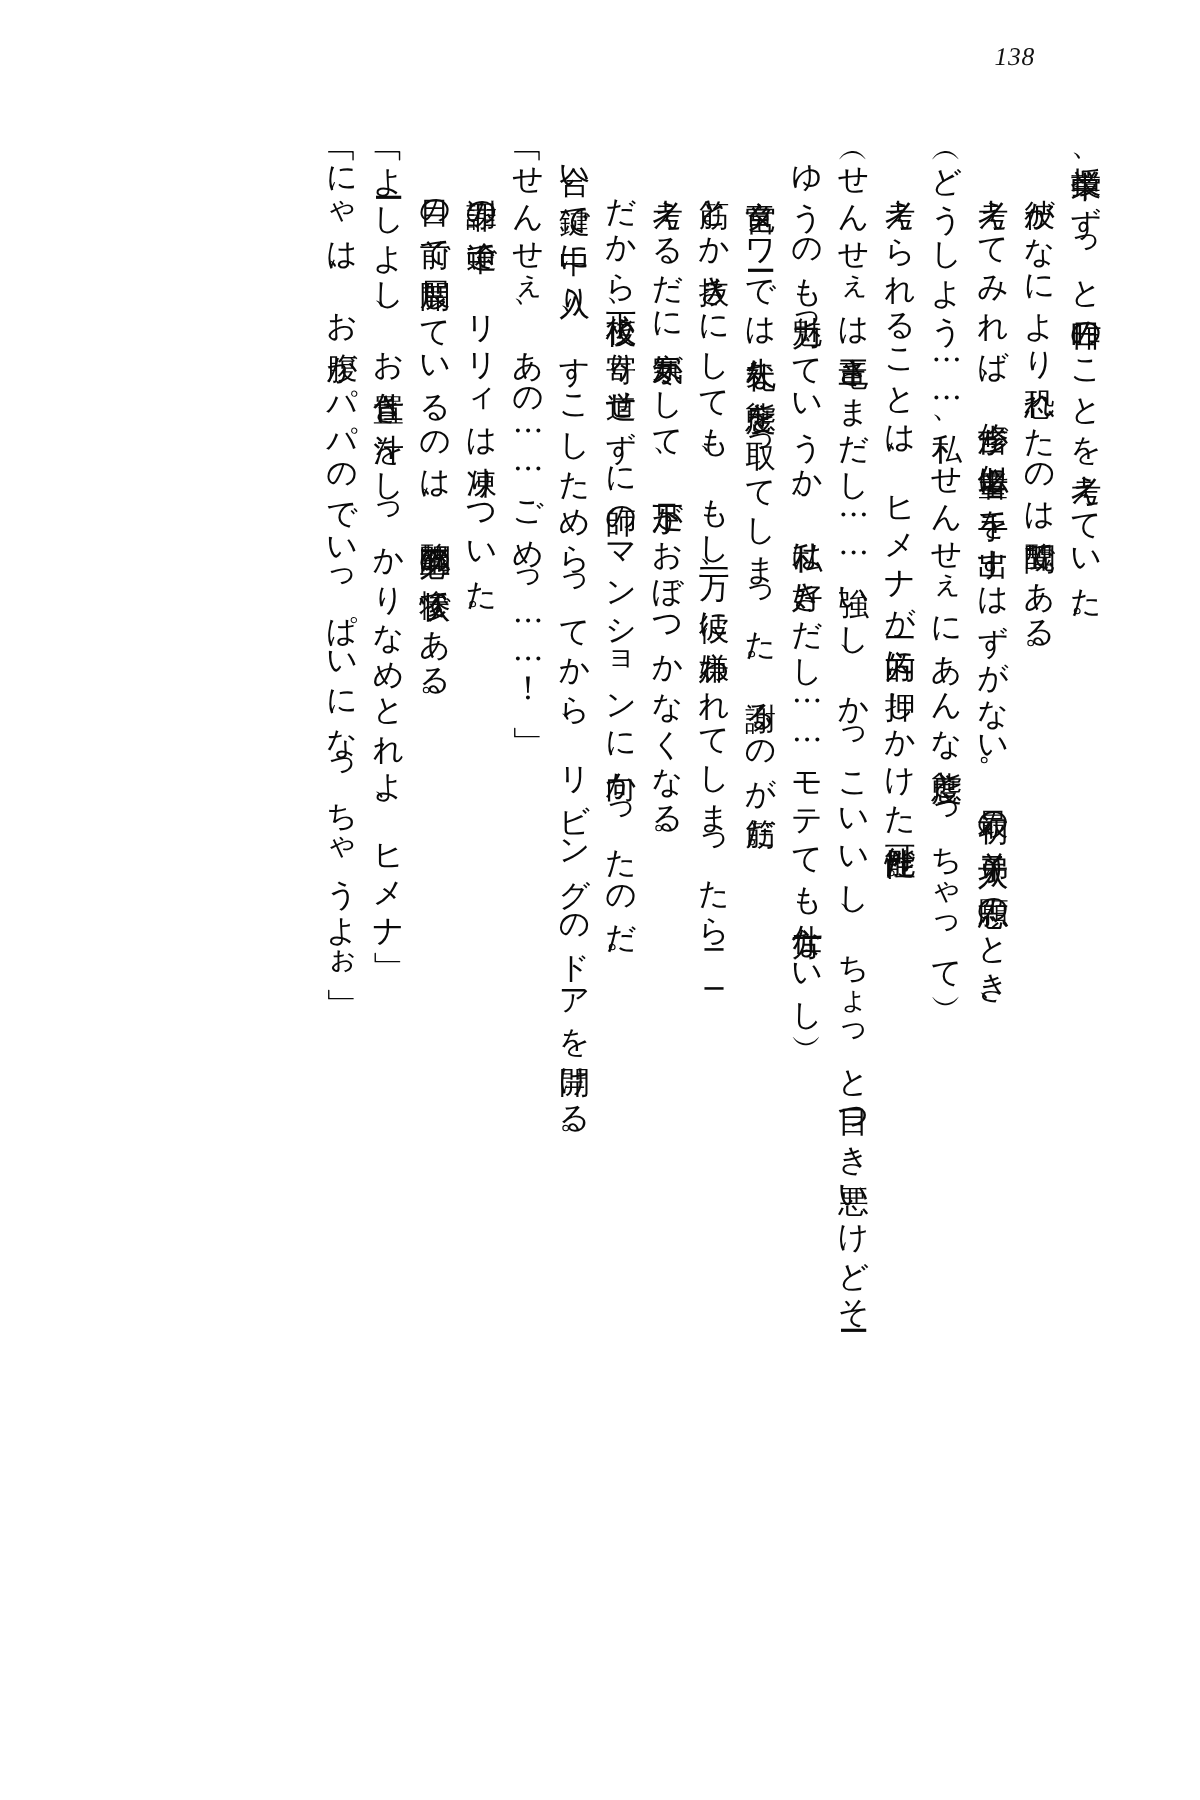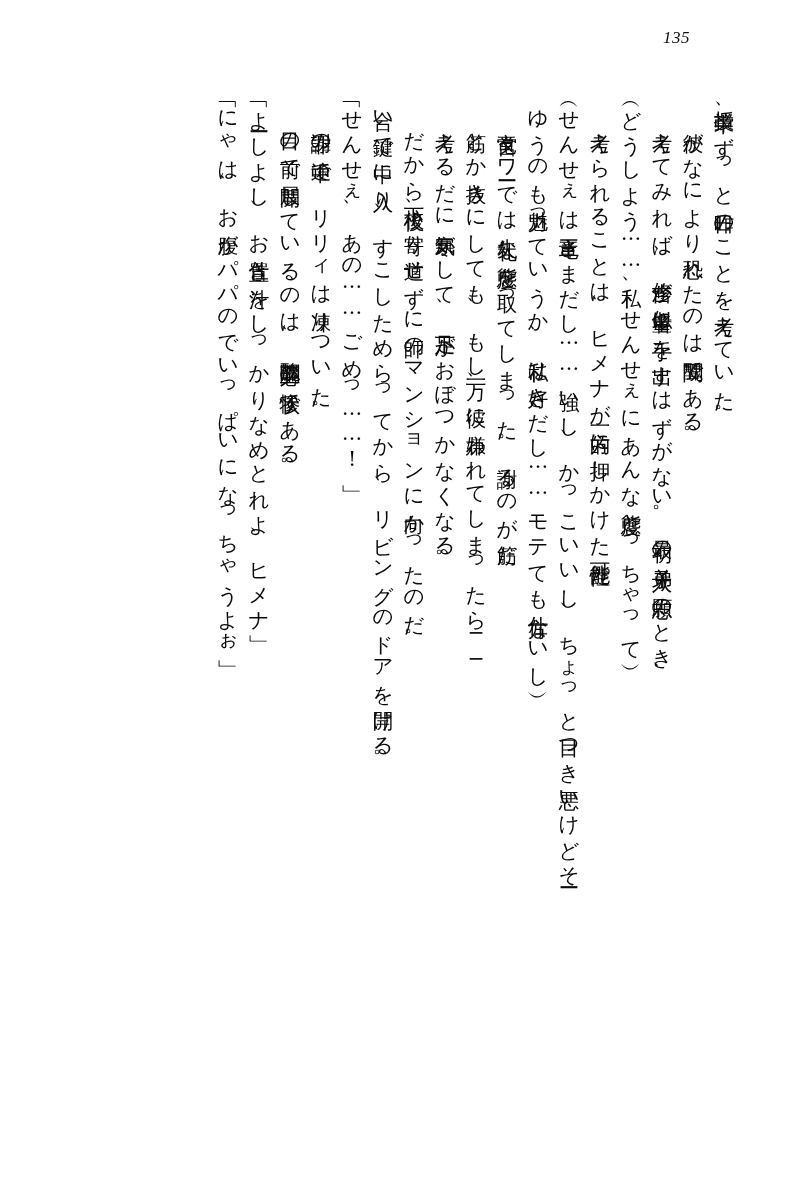--- a/index.html
+++ b/index.html
@@ -59,21 +59,21 @@
   }
   .line.indent {
     padding-top: 22px;
   }
 </style>
 </head>
 <body>
 
 <div class="page">
 
-  <div class="page-number">135</div>
+  <div class="page-number">138</div>
 
   <div class="text-block">
     <div class="line">授業中、ずっと昨日のことを考えていた。</div>
     <div class="line indent">彼がなにより恐れたのは醜聞である。</div>
     <div class="line indent">考えてみれば、修吉が似童者に手を出すはずがない。最初の弟子入り志願のとき、</div>
     <div class="line">（どうしよう……私、せんせぇにあんな態度とっちゃって）</div>
     <div class="line indent">考えられることは、ヒメナが一方的に押しかけた可能性だ。</div>
     <div class="line">（せんせぇは竜王さまだし……強いし、かっこいいし、ちょっと目つき悪いけどそー</div>
     <div class="line">ゆうのも魅力っていうか、私は好きだし……モテても仕方ないし）</div>
     <div class="line indent">竜宮タワーでは失礼な態度を取ってしまった。謝るのが筋だ。</div>

